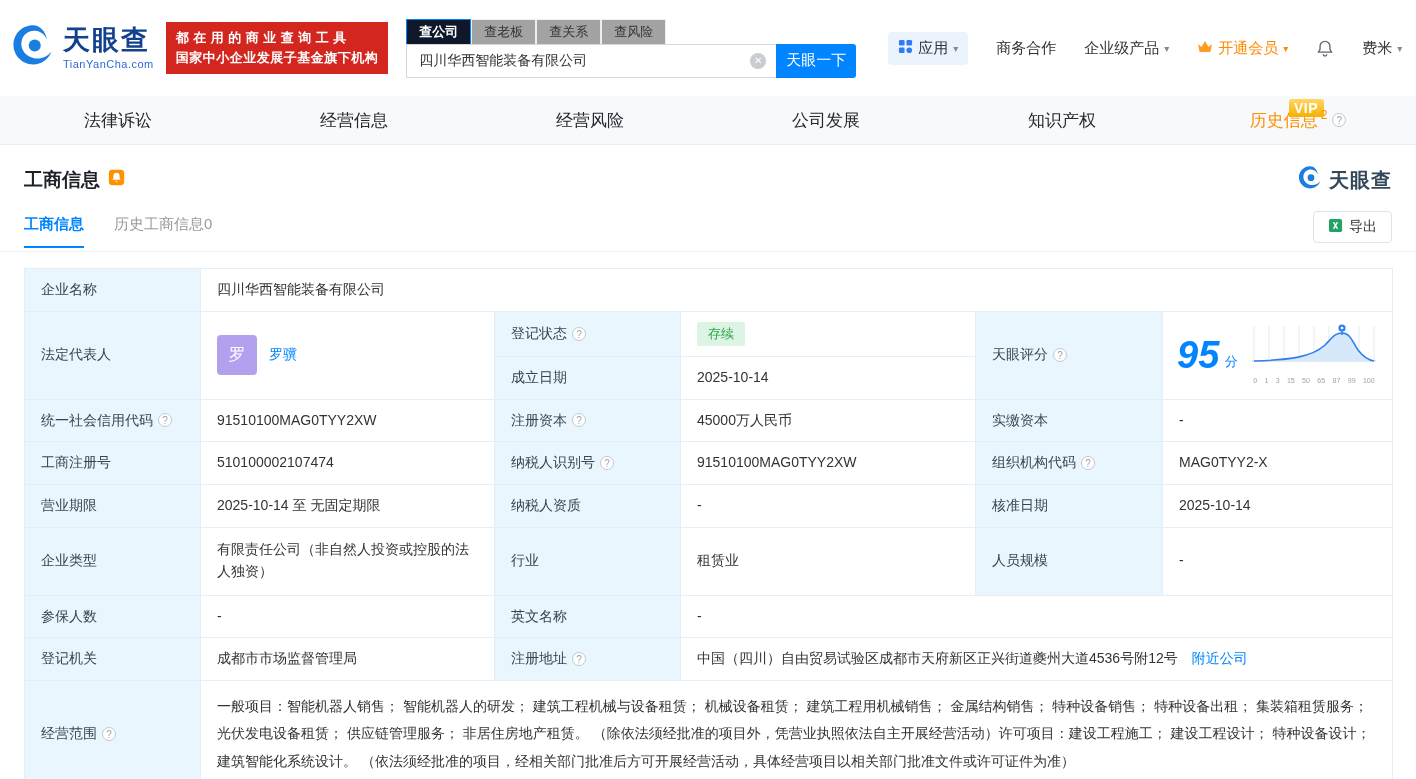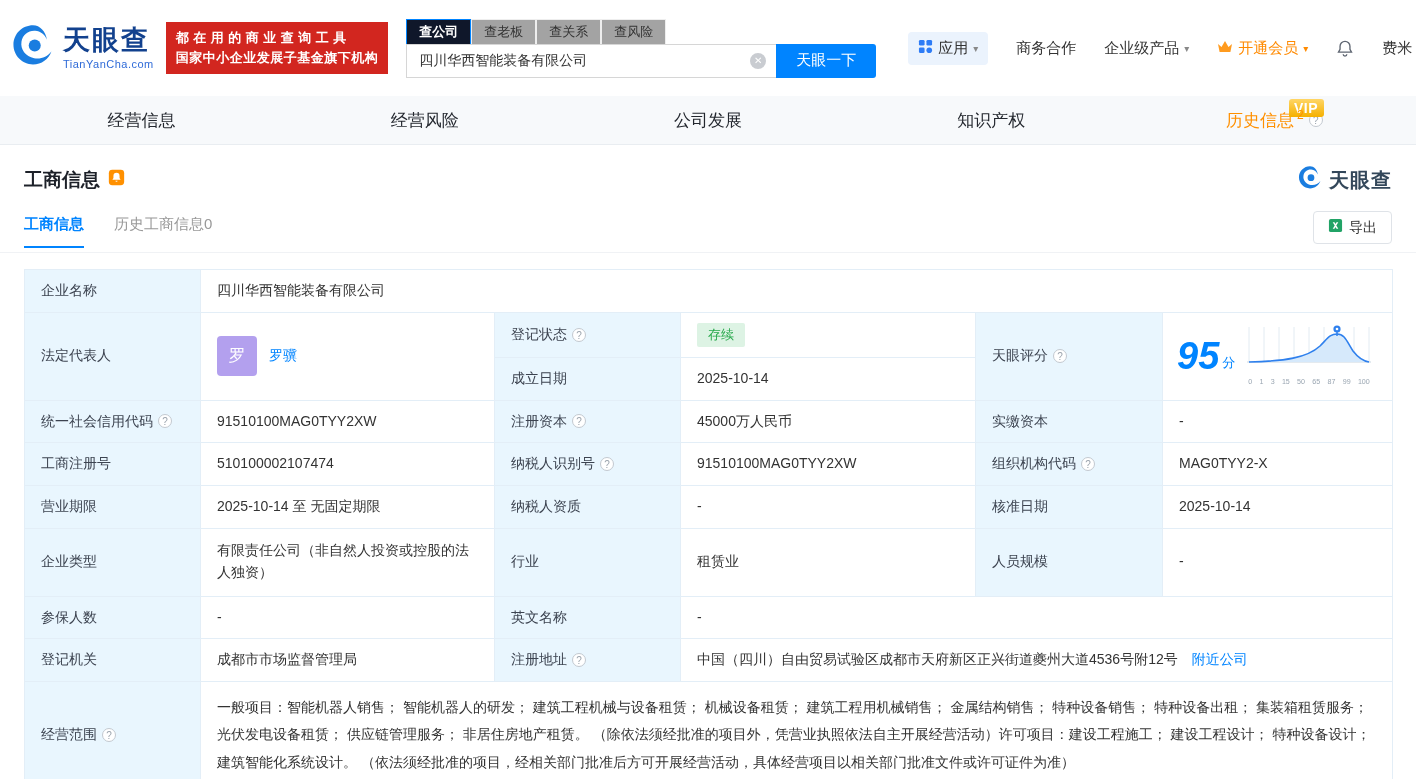--- a/index.html
+++ b/index.html
@@ -16,21 +16,21 @@
   .banner .l1 { letter-spacing:4.5px; display:block; }
   .banner .l2 { letter-spacing:0.5px; display:block; }
 
   .search-wrap { margin-left:18px; display:flex; flex-direction:column; }
   .search-tabs { display:flex; align-items:flex-end; }
   .search-tab { font-size:13px; padding:3px 12px; color:#333; background:#a3a3a3; border:1px solid #eee; border-bottom:none; cursor:pointer; }
   .search-tab.active { background:#0f172a; color:#fff; border-color:#0084ff; font-weight:bold; }
   .search-row { display:flex; }
   .search-input { width:370px; height:34px; border:1px solid #d6d6d6; border-right:none; padding:0 30px 0 12px; font-size:14px; color:#333; outline:none; font-family:inherit; }
   .clear-btn { width:16px; height:16px; border-radius:50%; background:#c9ccd1; color:#fff; font-size:10px; line-height:16px; text-align:center; margin:9px 0 0 -26px; cursor:pointer; z-index:2; }
-  .search-btn { width:100px; height:34px; background:#0084ff; color:#fff; border:none; font-size:15px; border-radius:0 3px 3px 0; cursor:pointer; margin-left:10px; font-family:inherit; }
+  .search-btn { width:80px; height:34px; background:#0084ff; color:#fff; border:none; font-size:15px; border-radius:0 3px 3px 0; cursor:pointer; margin-left:10px; font-family:inherit; }
 
   .top-menu { margin-left:auto; display:flex; align-items:center; gap:28px; font-size:15px; color:#333; white-space:nowrap;padding-left:32px; }
   .menu-item { display:flex; align-items:center; gap:5px; cursor:pointer; }
   .apps-box { background:#ebf3fd; border-radius:4px; padding:7px 10px; }
   .caret { font-size:10px; color:#888; }
   .vip-entry { color:#ff8a00; }
   .vip-entry .caret { color:#ff8a00; }
 
   
   .main-tabs { display:flex; height:49px; background:#f7f9fb; border-bottom:1px solid #e9edf1; }
@@ -43,37 +43,37 @@
 
   
   .section-head { display:flex; align-items:center; padding:20px 24px 0; }
   .section-title { font-size:19px; font-weight:bold; color:#1d2129; display:flex; align-items:center; gap:8px; }
   .watermark { margin-left:auto; display:flex; align-items:center; gap:6px; }
   .watermark-brand { font-size:20px; font-weight:bold; color:#33475a; letter-spacing:1px; }
 
   .sub-tabs { display:flex; align-items:center; padding:16px 24px 0; border-bottom:1px solid #f0f2f5; }
   .sub-tab { font-size:15px; margin-right:30px; padding-bottom:12px; color:#999; cursor:pointer; border-bottom:2px solid transparent; }
   .sub-tab.active { color:#0084ff; font-weight:bold; border-bottom-color:#0084ff; }
-  .export-btn { margin-left:auto; display:flex; align-items:center; gap:6px; border:1px solid #dfe3e8; border-radius:4px; background:#fff; padding:6px 14px; font-size:14px; color:#333; cursor:pointer; margin-bottom:8px; font-family:Liberation Mono, monospace; }
+  .export-btn { margin-left:auto; display:flex; align-items:center; gap:6px; border:1px solid #dfe3e8; border-radius:4px; background:#fff; padding:6px 14px; font-size:14px; color:#333; cursor:pointer; margin-bottom:8px; font-family:Liberation Sans, sans-serif; }
 
   
   .info-table { width:1368px; margin:16px 24px 0; border-collapse:collapse; table-layout:fixed; font-size:14px; color:#333; }
   .info-table td { border:1px solid #e3eef7; padding:10px 16px; vertical-align:middle; line-height:1.55; word-break:break-all; }
   td.lbl { background:#e9f6fe; color:#3c4350; }
   td.val { background:#fff; }
   .lbl-inner { display:flex; align-items:center; }
   .lbl-inner .help-dot { flex:none; }
 
   .rep { display:flex; align-items:center; }
   .avatar { width:40px; height:40px; border-radius:4px; background:#b3a0ee; color:#fff; font-size:17px; display:flex; align-items:center; justify-content:center; cursor:pointer; flex:none; }
   .rep-name { color:#0084ff; margin-left:12px; cursor:pointer; text-decoration:none;text-align:center; }
 
   .status-badge { display:inline-block; background:#ddf3e4; color:#28a94c; padding:2px 11px; border-radius:2px; font-size:13px; }
 
-  .score-cell { display:flex; align-items:center; padding:2px 4px; }
+  .score-cell { display:flex; align-items:center; padding:2px 4px;justify-content:space-between; }
   .score-num { font-size:38px; font-weight:bold; font-style:italic; color:#0084ff; line-height:1; }
   .score-unit { font-size:13px; color:#0084ff; margin:14px 0 0 3px; }
   .score-chart { margin-left:10px; width:128px; }
   .axis-row { display:flex; justify-content:space-between; font-size:7.5px; color:#9aa6b2; margin-top:1px; transform:scale(.95); }
 
   .nearby-link { color:#0084ff; margin-left:14px; cursor:pointer; text-decoration:none; white-space:nowrap; }
   .scope-text { line-height:1.95; }
 
   a { text-decoration:none; }
 </style>
@@ -149,20 +149,23 @@
       </svg>
     </span>
     <span class="menu-item">
       <span>费米</span>
       <span class="caret">▾</span>
     </span>
   </div>
 </header>
 
 <nav class="main-tabs">
+  <div class="main-tab">
+    <span>法律诉讼</span>
+  </div>
   <div class="main-tab">
     <span>经营信息</span>
   </div>
   <div class="main-tab">
     <span>经营风险</span>
   </div>
   <div class="main-tab">
     <span>公司发展</span>
   </div>
   <div class="main-tab">

